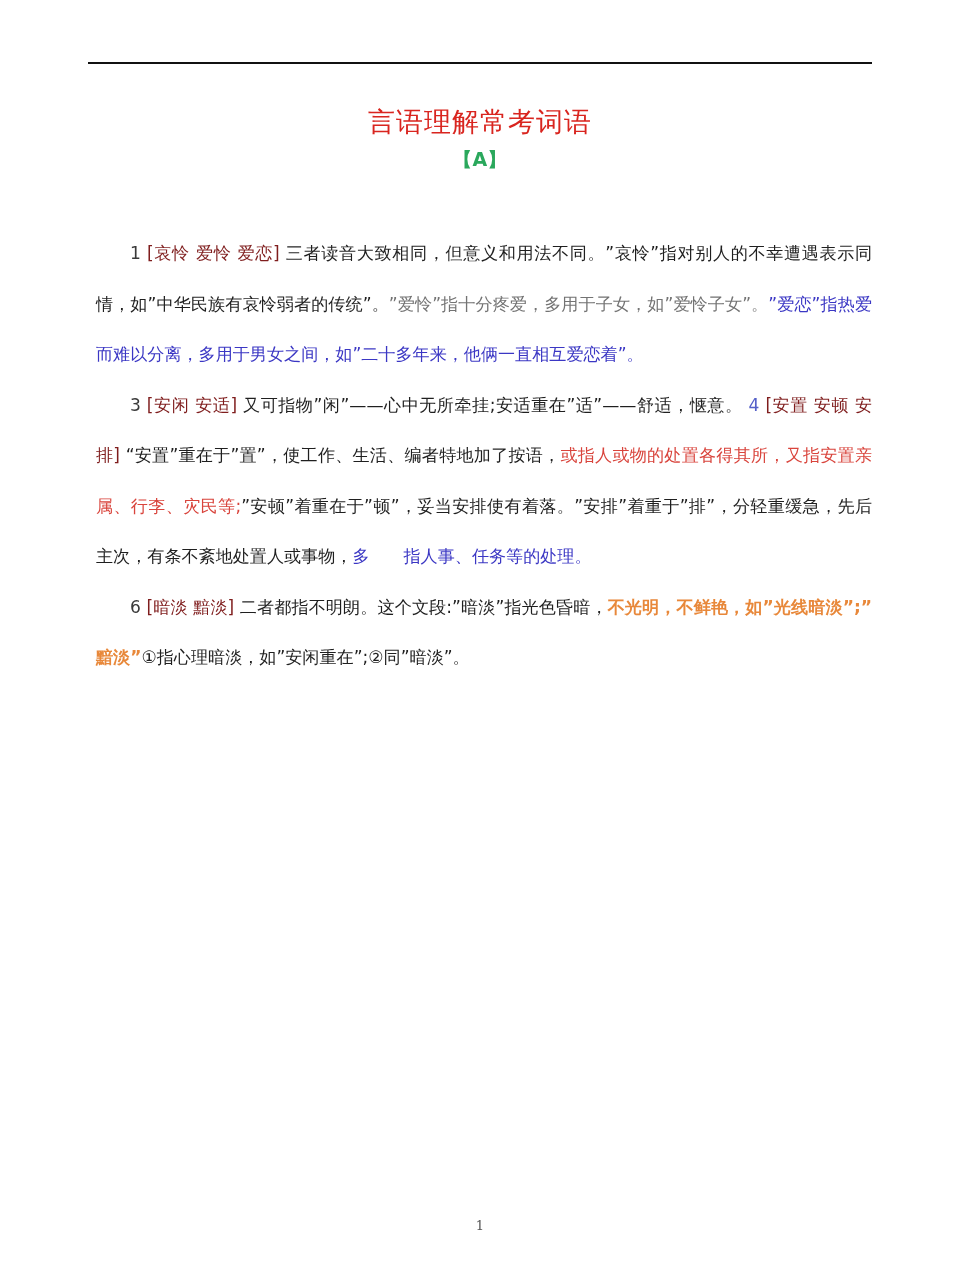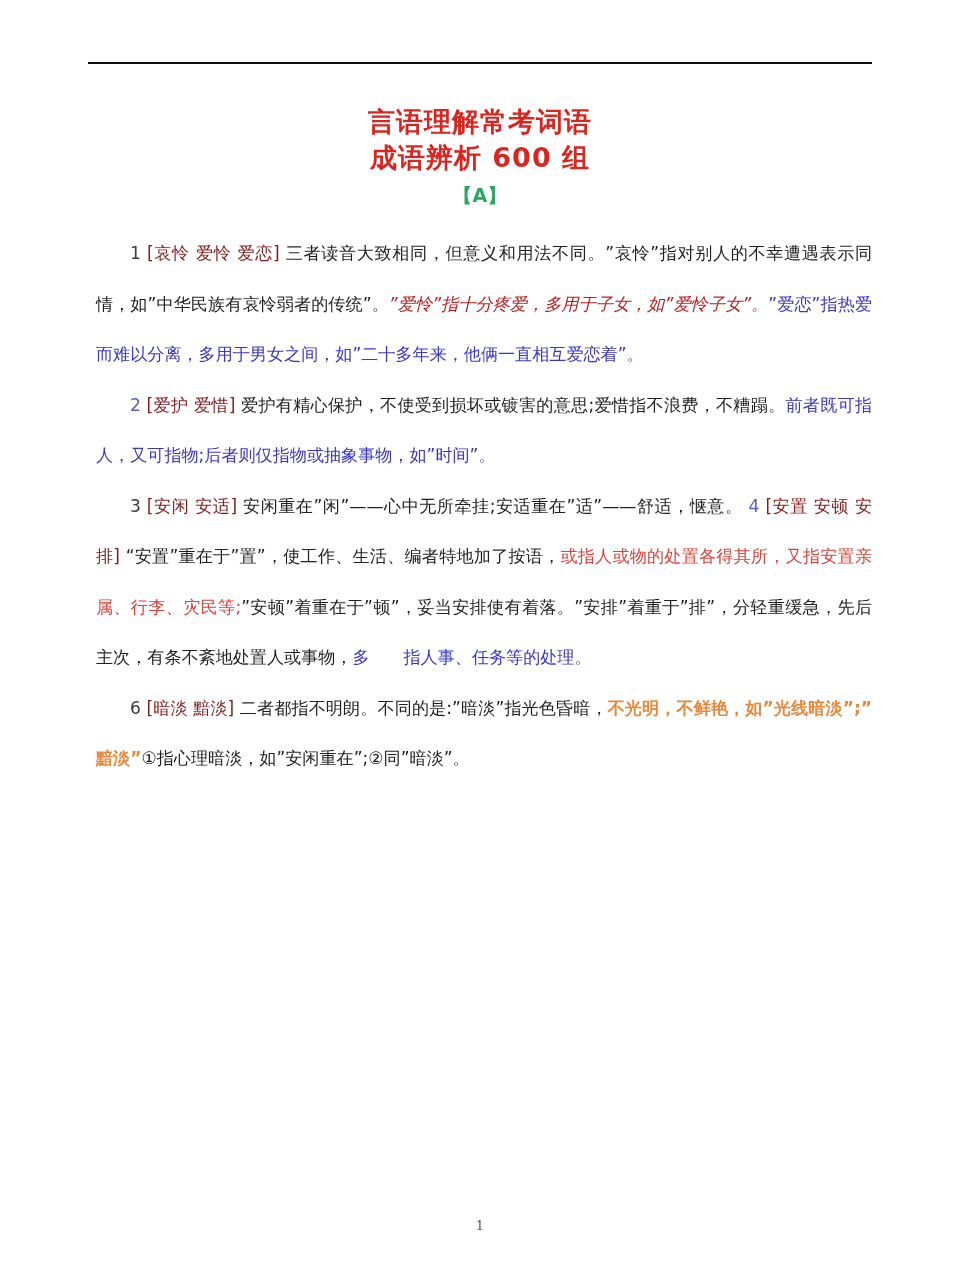--- a/index.html
+++ b/index.html
@@ -39,21 +39,21 @@
   
   .title-block {
     position: absolute;
     left: 96px;
     top: 104px;
     width: 768px;
     text-align: center;
   }
   .doc-title {
     color: #d9251f;
-    font-weight: bold;
+    font-weight: normal;
     font-size: 27px;
     line-height: 36px;
     letter-spacing: 1px;
     white-space: nowrap;
   }
   .section-letter {
     color: #2aa85c;
     font-weight: bold;
     font-size: 19px;
     line-height: 30px;
@@ -79,21 +79,21 @@
     text-indent: 34px;
     text-align: justify;
     text-justify: inter-character;
   }
 
   
   .num      { color: #3a3a3a; }
   .num-blue { color: #5560c8; }
   .kw       { color: #7f1d1d; }      
   .red      { color: #d9443c; }
-  .green    { color: #b91c1c; font-style: italic; }
+  .green    { color: #737373; }
   .blue     { color: #3b37c4; }
   .orange   { color: #e8883a; font-weight: bold; }
   .gap      { display: inline-block; width: 34px; }
 
   
   .footer {
     position: absolute;
     left: 0;
     top: 1218px;
     width: 960px;
@@ -105,47 +105,42 @@
 </style>
 </head>
 <body>
 
 <div class="page">
 
   <div class="header-rule"></div>
 
   <div class="title-block">
     <div class="doc-title">言语理解常考词语</div>
-    <div class="doc-title">成语辨析 600 组</div>
     <div class="section-letter">【A】</div>
   </div>
 
   <div class="body-text">
 
     <p class="entry">
       <span class="num">1</span>
       <span class="kw">[哀怜 爱怜 爱恋]</span><span> 三者读音大致相同，但意义和用法不同。”哀怜”指对别人的不幸遭遇表示同情，如”中华民族有哀怜弱者的传统”。</span><span class="green">”爱怜”指十分疼爱，多用于子女，如”爱怜子女”。</span><span class="blue">”爱恋”指热爱而难以分离，多用于男女之间，如”二十多年来，他俩一直相互爱恋着”。</span>
     </p>
 
-    <p class="entry">
-      <span class="num-blue">2</span>
-      <span class="kw">[爱护 爱惜]</span><span> 爱护有精心保护，不使受到损坏或镀害的意思;爱惜指不浪费，不糟蹋。</span><span class="blue">前者既可指人，又可指物;后者则仅指物或抽象事物，如”时间”。</span>
-    </p>
 
     <p class="entry">
       <span class="num">3</span>
-      <span class="kw">[安闲 安适]</span><span> 安闲重在”闲”——心中无所牵挂;安适重在”适”——舒适，惬意。</span>
+      <span class="kw">[安闲 安适]</span><span> 又可指物”闲”——心中无所牵挂;安适重在”适”——舒适，惬意。</span>
       <span class="num-blue">4</span>
       <span class="kw">[安置 安顿 安排]</span><span> “安置”重在于”置”，使工作、生活、编者特地加了按语，</span><span class="red">或指人或物的处置各得其所，又指安置亲属、行李、灾民等;</span><span>”安顿”着重在于”顿”，妥当安排使有着落。”安排”着重于”排”，分轻重缓急，先后主次，有条不紊地处置人或事物，</span><span class="blue">多</span><span class="gap"></span><span class="blue">指人事、任务等的处理。</span>
     </p>
 
 
     <p class="entry">
       <span class="num">6</span>
-      <span class="kw">[暗淡 黯淡]</span><span> 二者都指不明朗。不同的是:”暗淡”指光色昏暗，</span><span class="orange">不光明，不鲜艳，如”光线暗淡”;”黯淡”</span><span>①指心理暗淡，如”安闲重在”;②同”暗淡”。</span>
+      <span class="kw">[暗淡 黯淡]</span><span> 二者都指不明朗。这个文段:”暗淡”指光色昏暗，</span><span class="orange">不光明，不鲜艳，如”光线暗淡”;”黯淡”</span><span>①指心理暗淡，如”安闲重在”;②同”暗淡”。</span>
     </p>
 
 
 
   </div>
 
   <div class="footer">1</div>
 
 </div>
 

